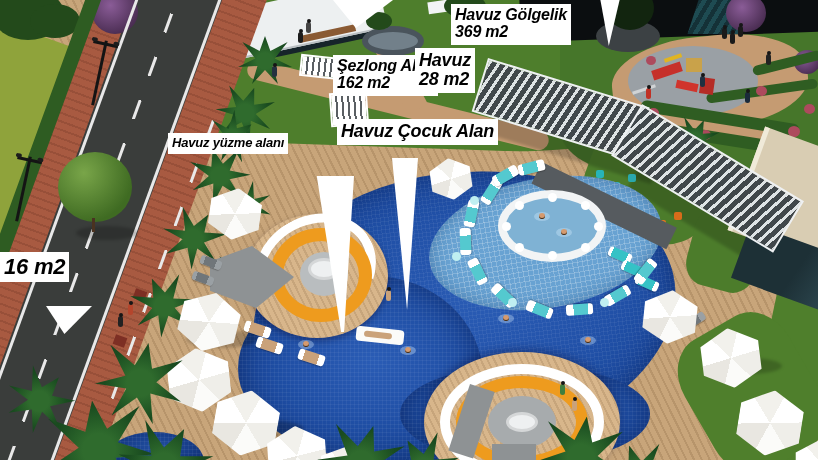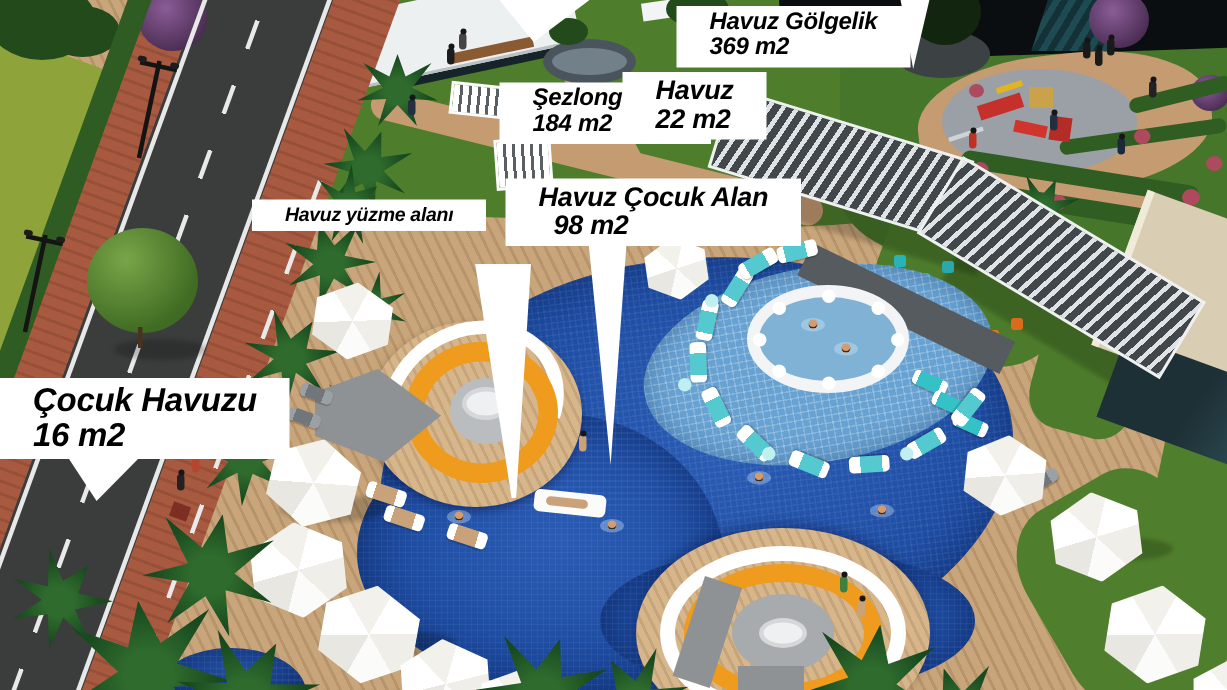--- a/index.html
+++ b/index.html
@@ -40,21 +40,21 @@
   .pp{width:5px;height:11px;border-radius:3px;background:var(--c,#222);}
   .pp::before{content:"";position:absolute;left:1px;top:-3px;width:4px;height:4px;border-radius:50%;background:#161616;}
   .sw{width:16px;height:9px;border-radius:50%;background:rgba(215,238,255,.35);}
   .sw::before{content:"";position:absolute;left:5px;top:1px;width:6px;height:6px;border-radius:50%;background:#d59a6e;box-shadow:inset 0 -1px 0 #3a2a1a;}
   
   .dash{background:repeating-linear-gradient(#e9e9e9 0 20px, transparent 20px 46px);}
   .lamp{width:3px;height:66px;background:#141414;}
   .lamp::before{content:"";position:absolute;top:2px;left:-11px;width:25px;height:3px;background:#141414;}
   .lamp::after{content:"";position:absolute;top:-1px;left:-13px;width:6px;height:4px;border-radius:2px;background:#1d1d1d;box-shadow:22px 0 0 #1d1d1d;}
   
-  .lbl{position:absolute;background:#fff;color:#000;font-style:italic;font-weight:bold;line-height:1.06;padding:3px 22px 4px;letter-spacing:-.2px;white-space:nowrap;}
+  .lbl{position:absolute;background:#fff;color:#000;font-style:italic;font-weight:bold;line-height:1.06;padding:3px 4px 4px;letter-spacing:-.2px;white-space:nowrap;}
   .lbl span{display:block;}
   .tail{position:absolute;background:#fff;}
   .trel{background:repeating-linear-gradient(90deg,#fff 0 4px,#5a5f63 4px 6px);border:2px solid #fff;}
   .slats{background:repeating-linear-gradient(107deg,#dfe3e5 0 3px,#41474b 3px 8px);border:2px solid #eef0f2;}
 </style>
 </head>
 <body>
 
 <div class="stage">
 
@@ -263,35 +263,33 @@
   <i class="tail" style="left:392px;top:158px;width:26px;height:152px;clip-path:polygon(0 0,100% 0,58% 100%);z-index:41"></i>
   <i class="tail" style="left:46px;top:306px;width:46px;height:28px;clip-path:polygon(0 0,100% 0,40% 100%);z-index:45"></i>
 
   <div class="lbl" style="left:451px;top:4px;font-size:16px;z-index:40">
     <span>Havuz Gölgelik</span>
     <span>369 m2</span>
   </div>
 
   <div class="lbl" style="left:333px;top:55px;font-size:16px;z-index:41">
     <span>Şezlong Alan</span>
-    <span>184 m2</span>
+    <span>162 m2</span>
   </div>
 
   <div class="lbl" style="left:415px;top:48px;font-size:18px;z-index:42">
     <span>Havuz</span>
-    <span>22 m2</span>
+    <span>28 m2</span>
   </div>
 
   <div class="lbl" style="left:337px;top:119px;font-size:18px;z-index:43">
     <span>Havuz Çocuk Alan</span>
-    <span style="padding-left:10px">98 m2</span>
   </div>
 
   <div class="lbl" style="left:168px;top:133px;font-size:13px;z-index:44">
     <span>Havuz yüzme alanı</span>
   </div>
 
   <div class="lbl" style="left:0;top:252px;font-size:22px;z-index:45">
-    <span>Çocuk Havuzu</span>
     <span>16 m2</span>
   </div>
 
 </div>
 
 </body></html>

